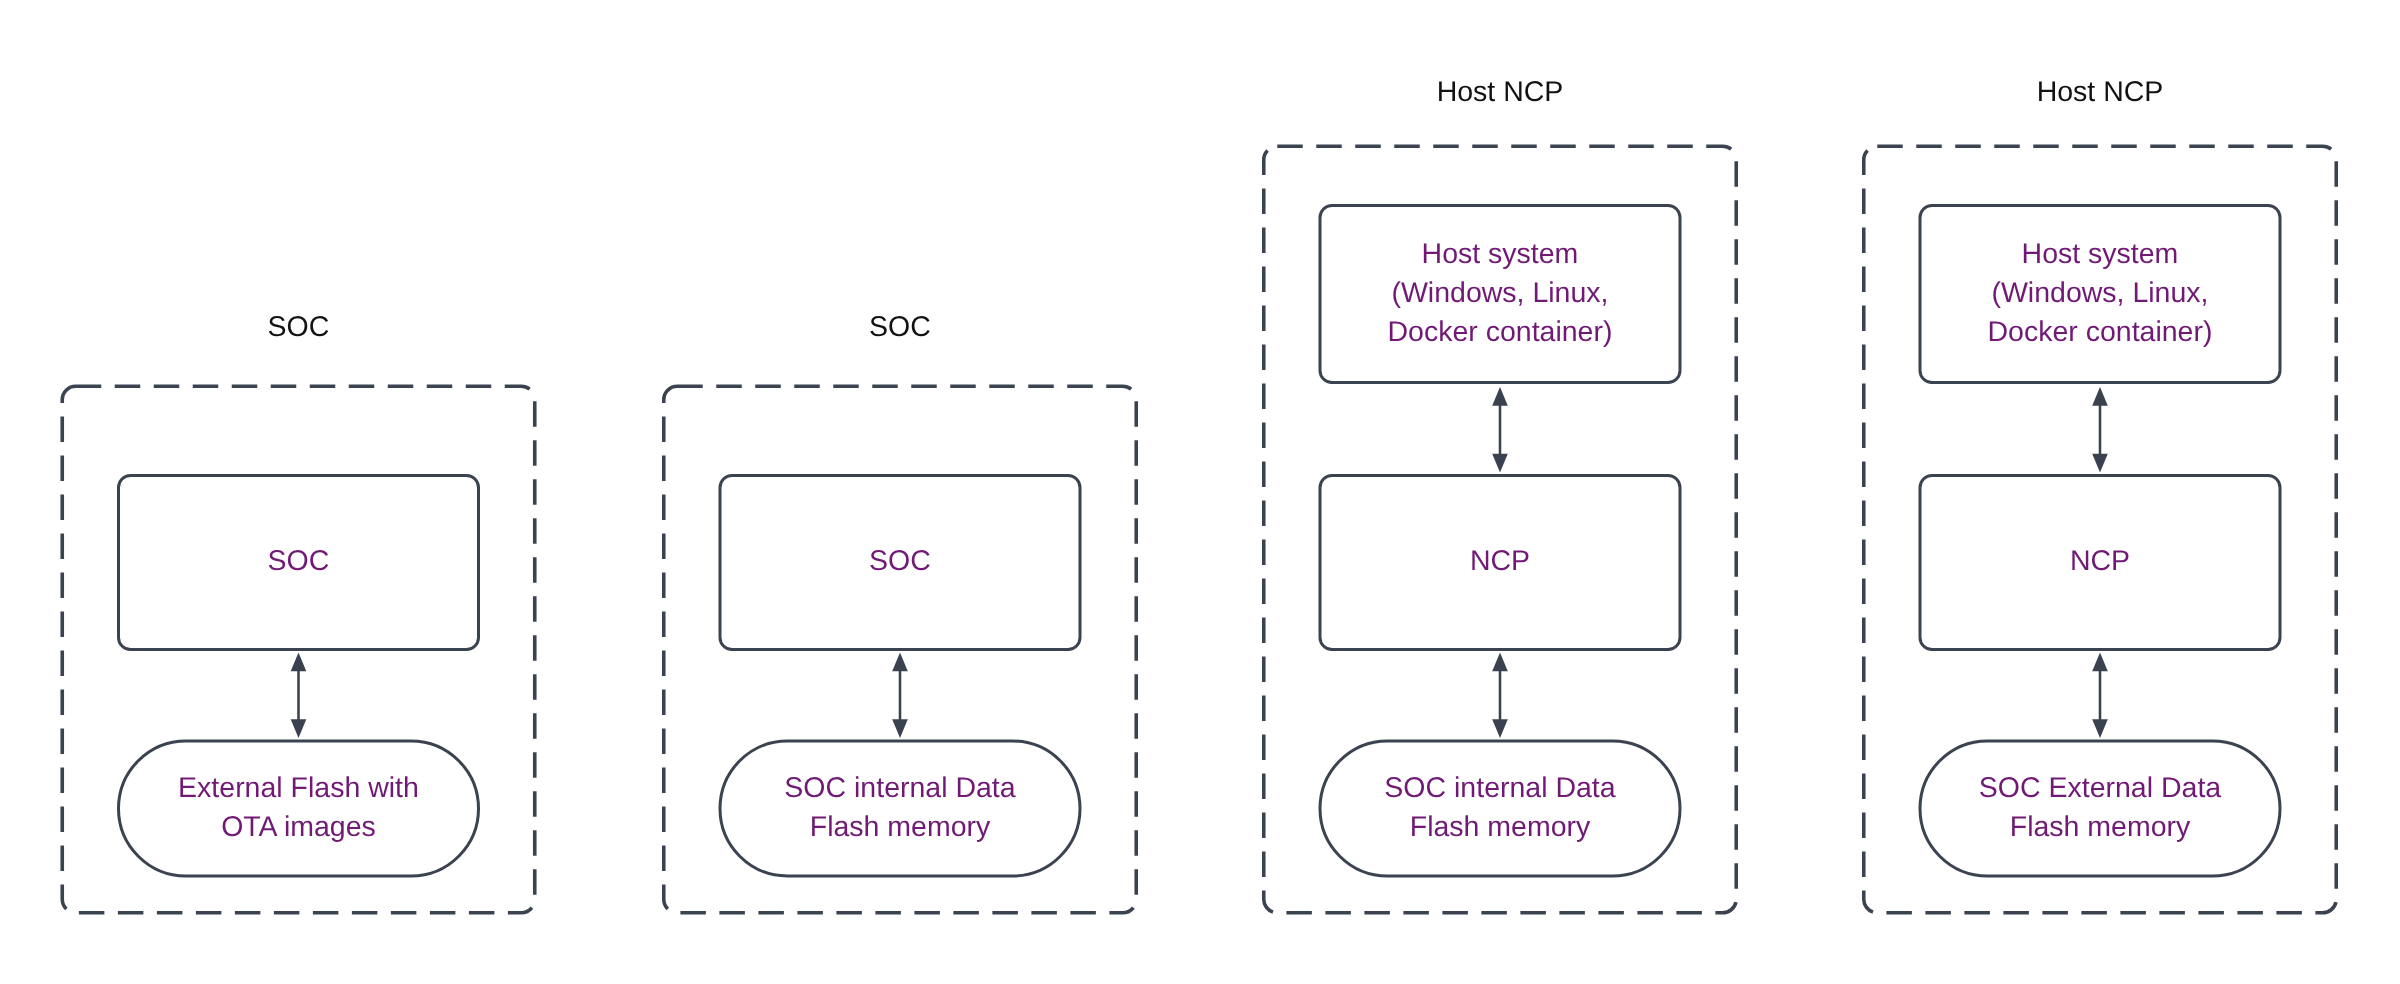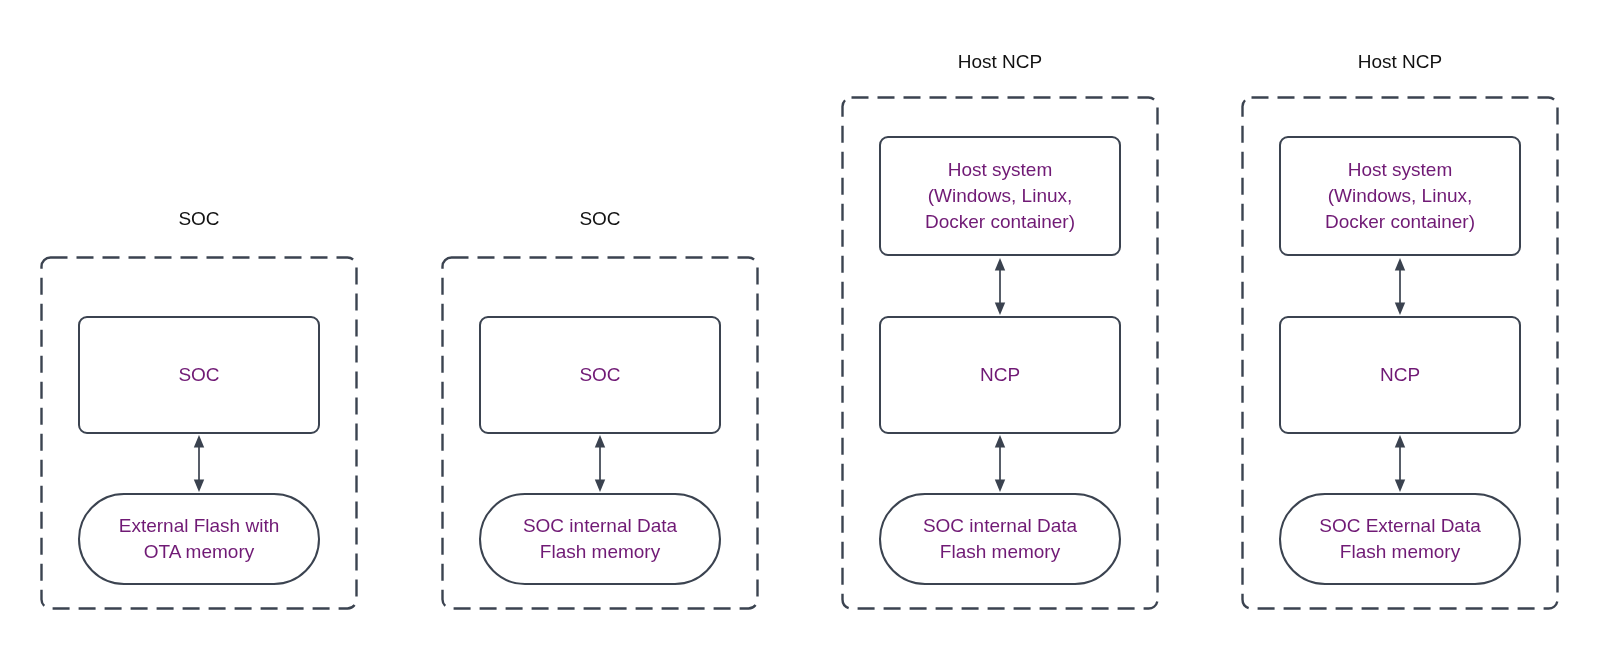--- a/index.html
+++ b/index.html
@@ -92,21 +92,21 @@
     <div class="node rect mid">
       <span>SOC</span>
     </div>
     <svg class="arrow b" viewBox="0 0 12 57">
       <polygon points="6,0 0.8,12.5 11.2,12.5" fill="#3a424f"></polygon>
       <line x1="6" y1="12" x2="6" y2="45" stroke="#3a424f" stroke-width="1.7"></line>
       <polygon points="6,57 0.8,44.5 11.2,44.5" fill="#3a424f"></polygon>
     </svg>
     <div class="node pill">
       <span>External Flash with
-OTA memory</span>
+OTA images</span>
     </div>
   </div>
 
   <div class="group g2">
     <div class="group-title soc">SOC</div>
     <svg class="dashed-box soc-box" width="318" height="354" viewBox="0 0 318 354">
       <rect x="1.5" y="1.5" width="315" height="351" rx="9" fill="none" stroke="#3b4350" stroke-width="2.4" stroke-dasharray="17 9"></rect>
     </svg>
     <div class="node rect mid">
       <span>SOC</span>

